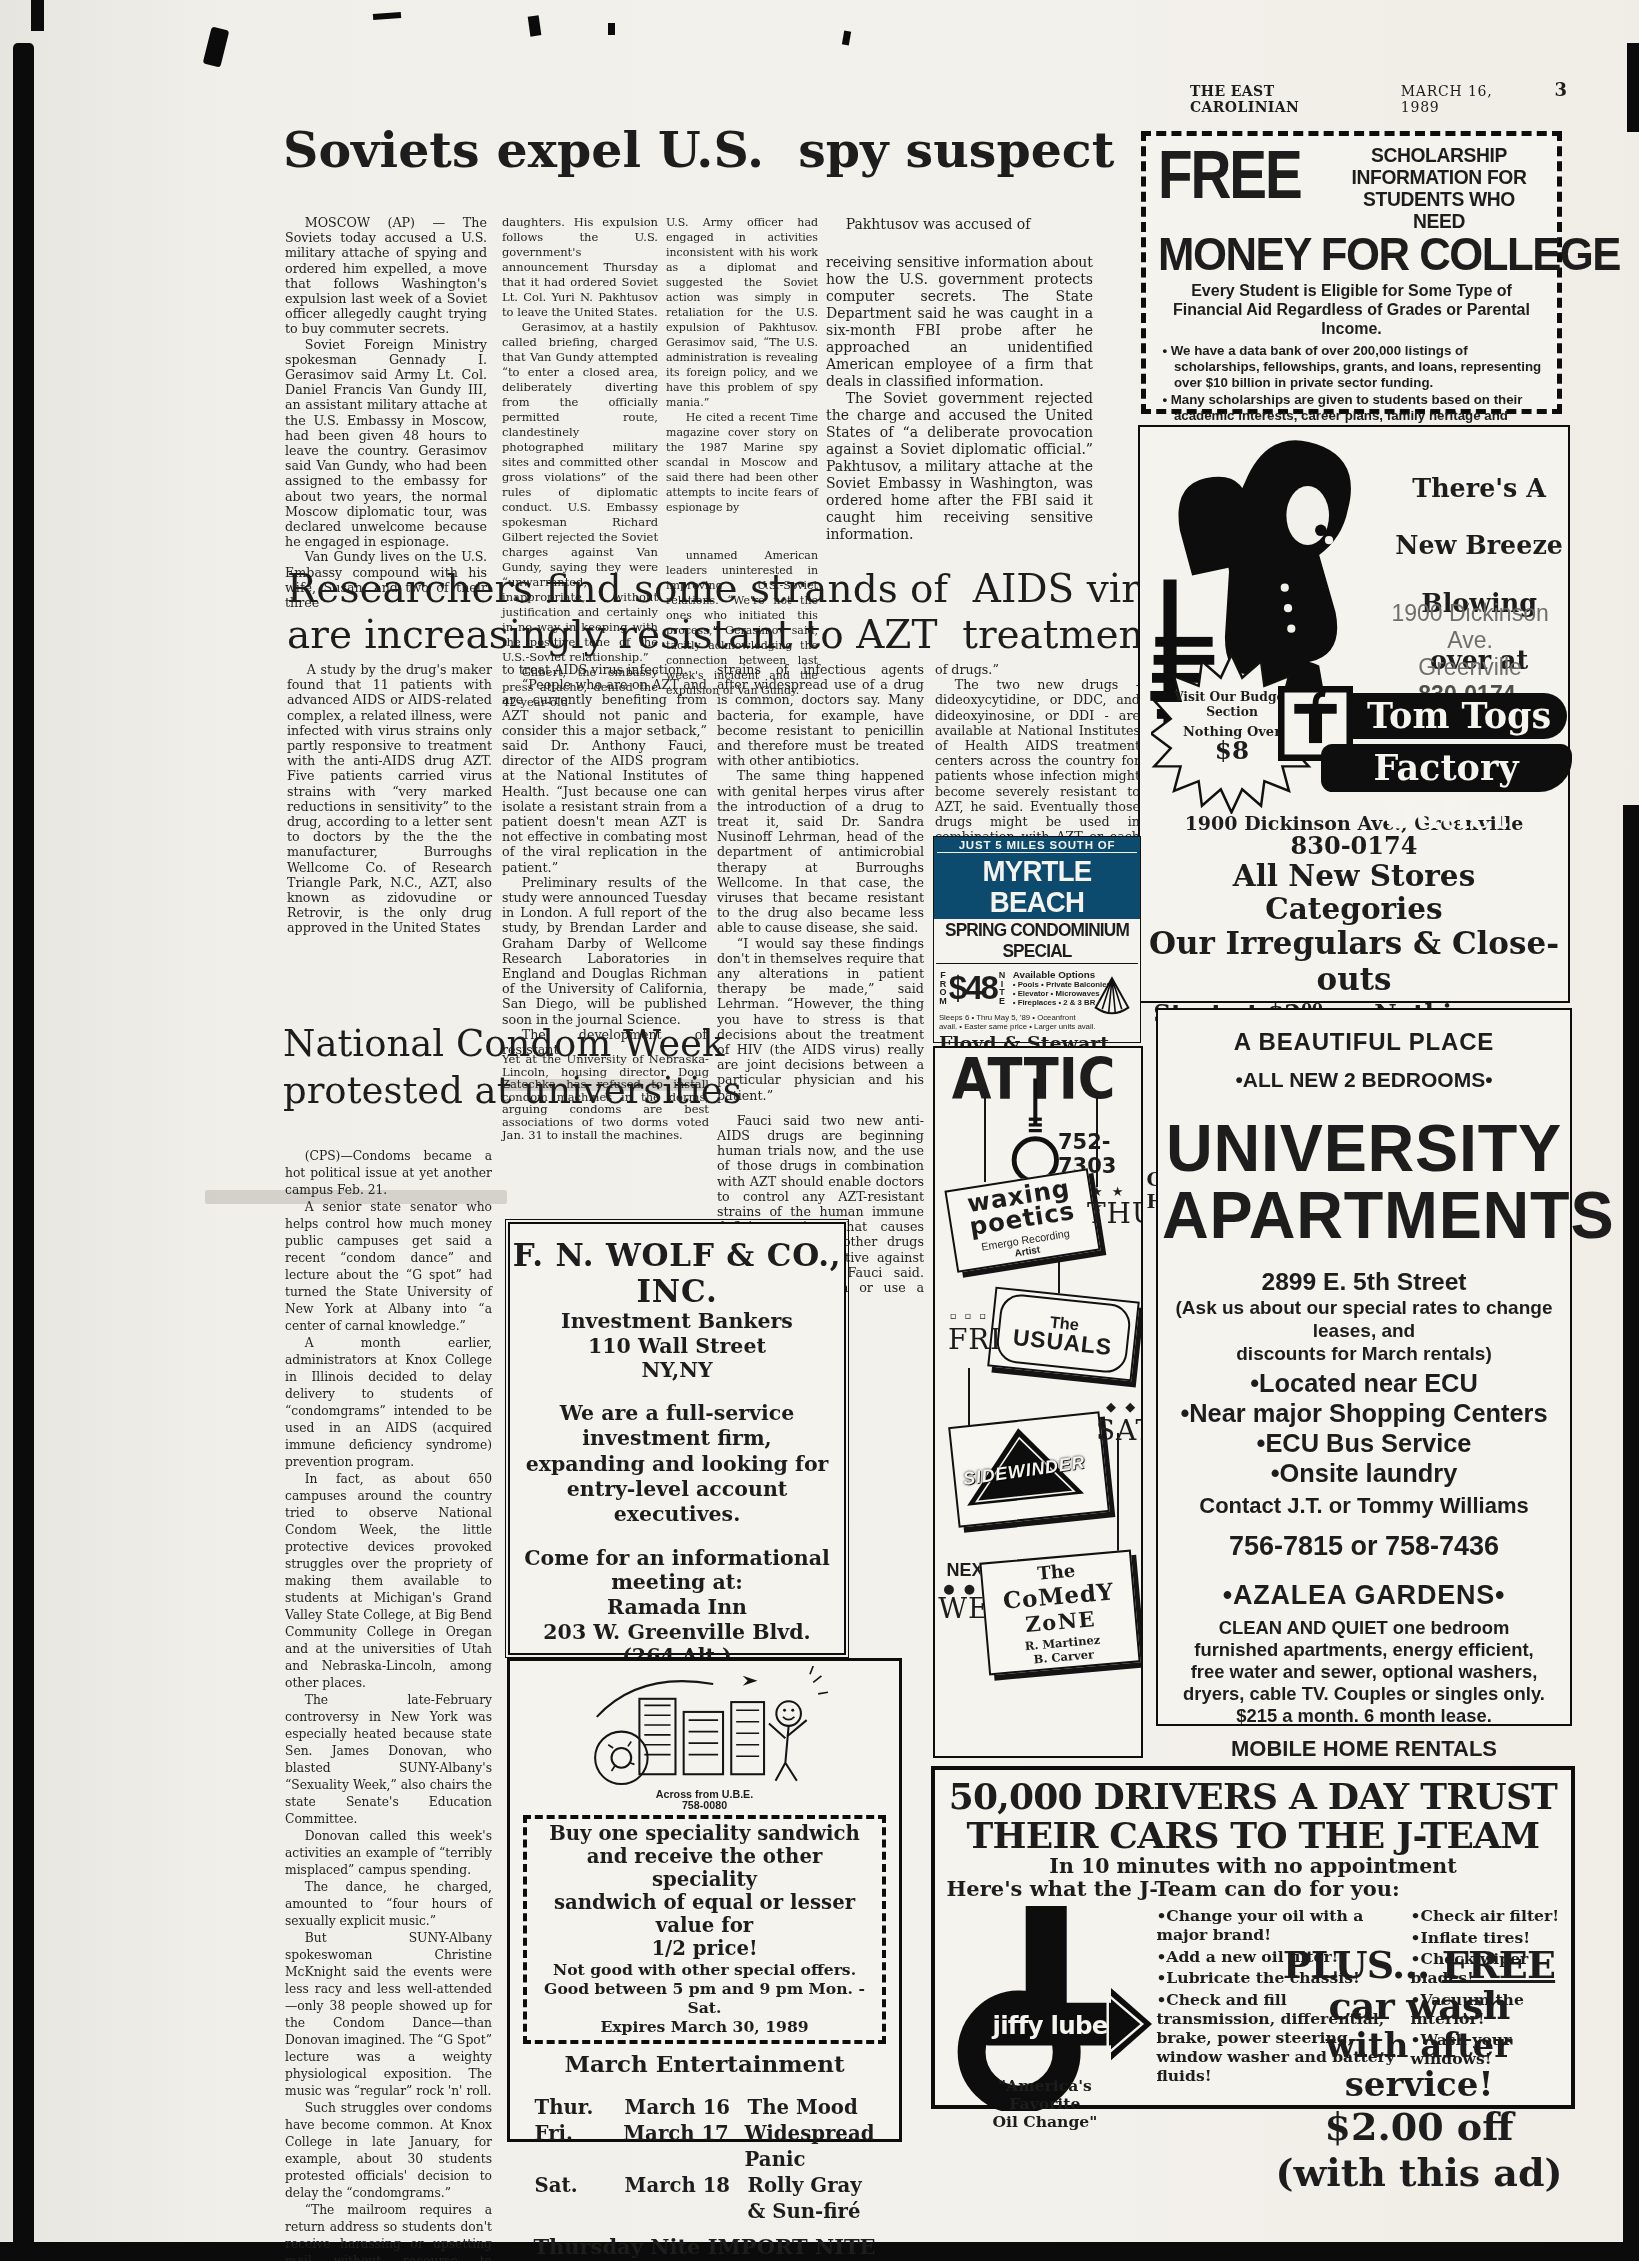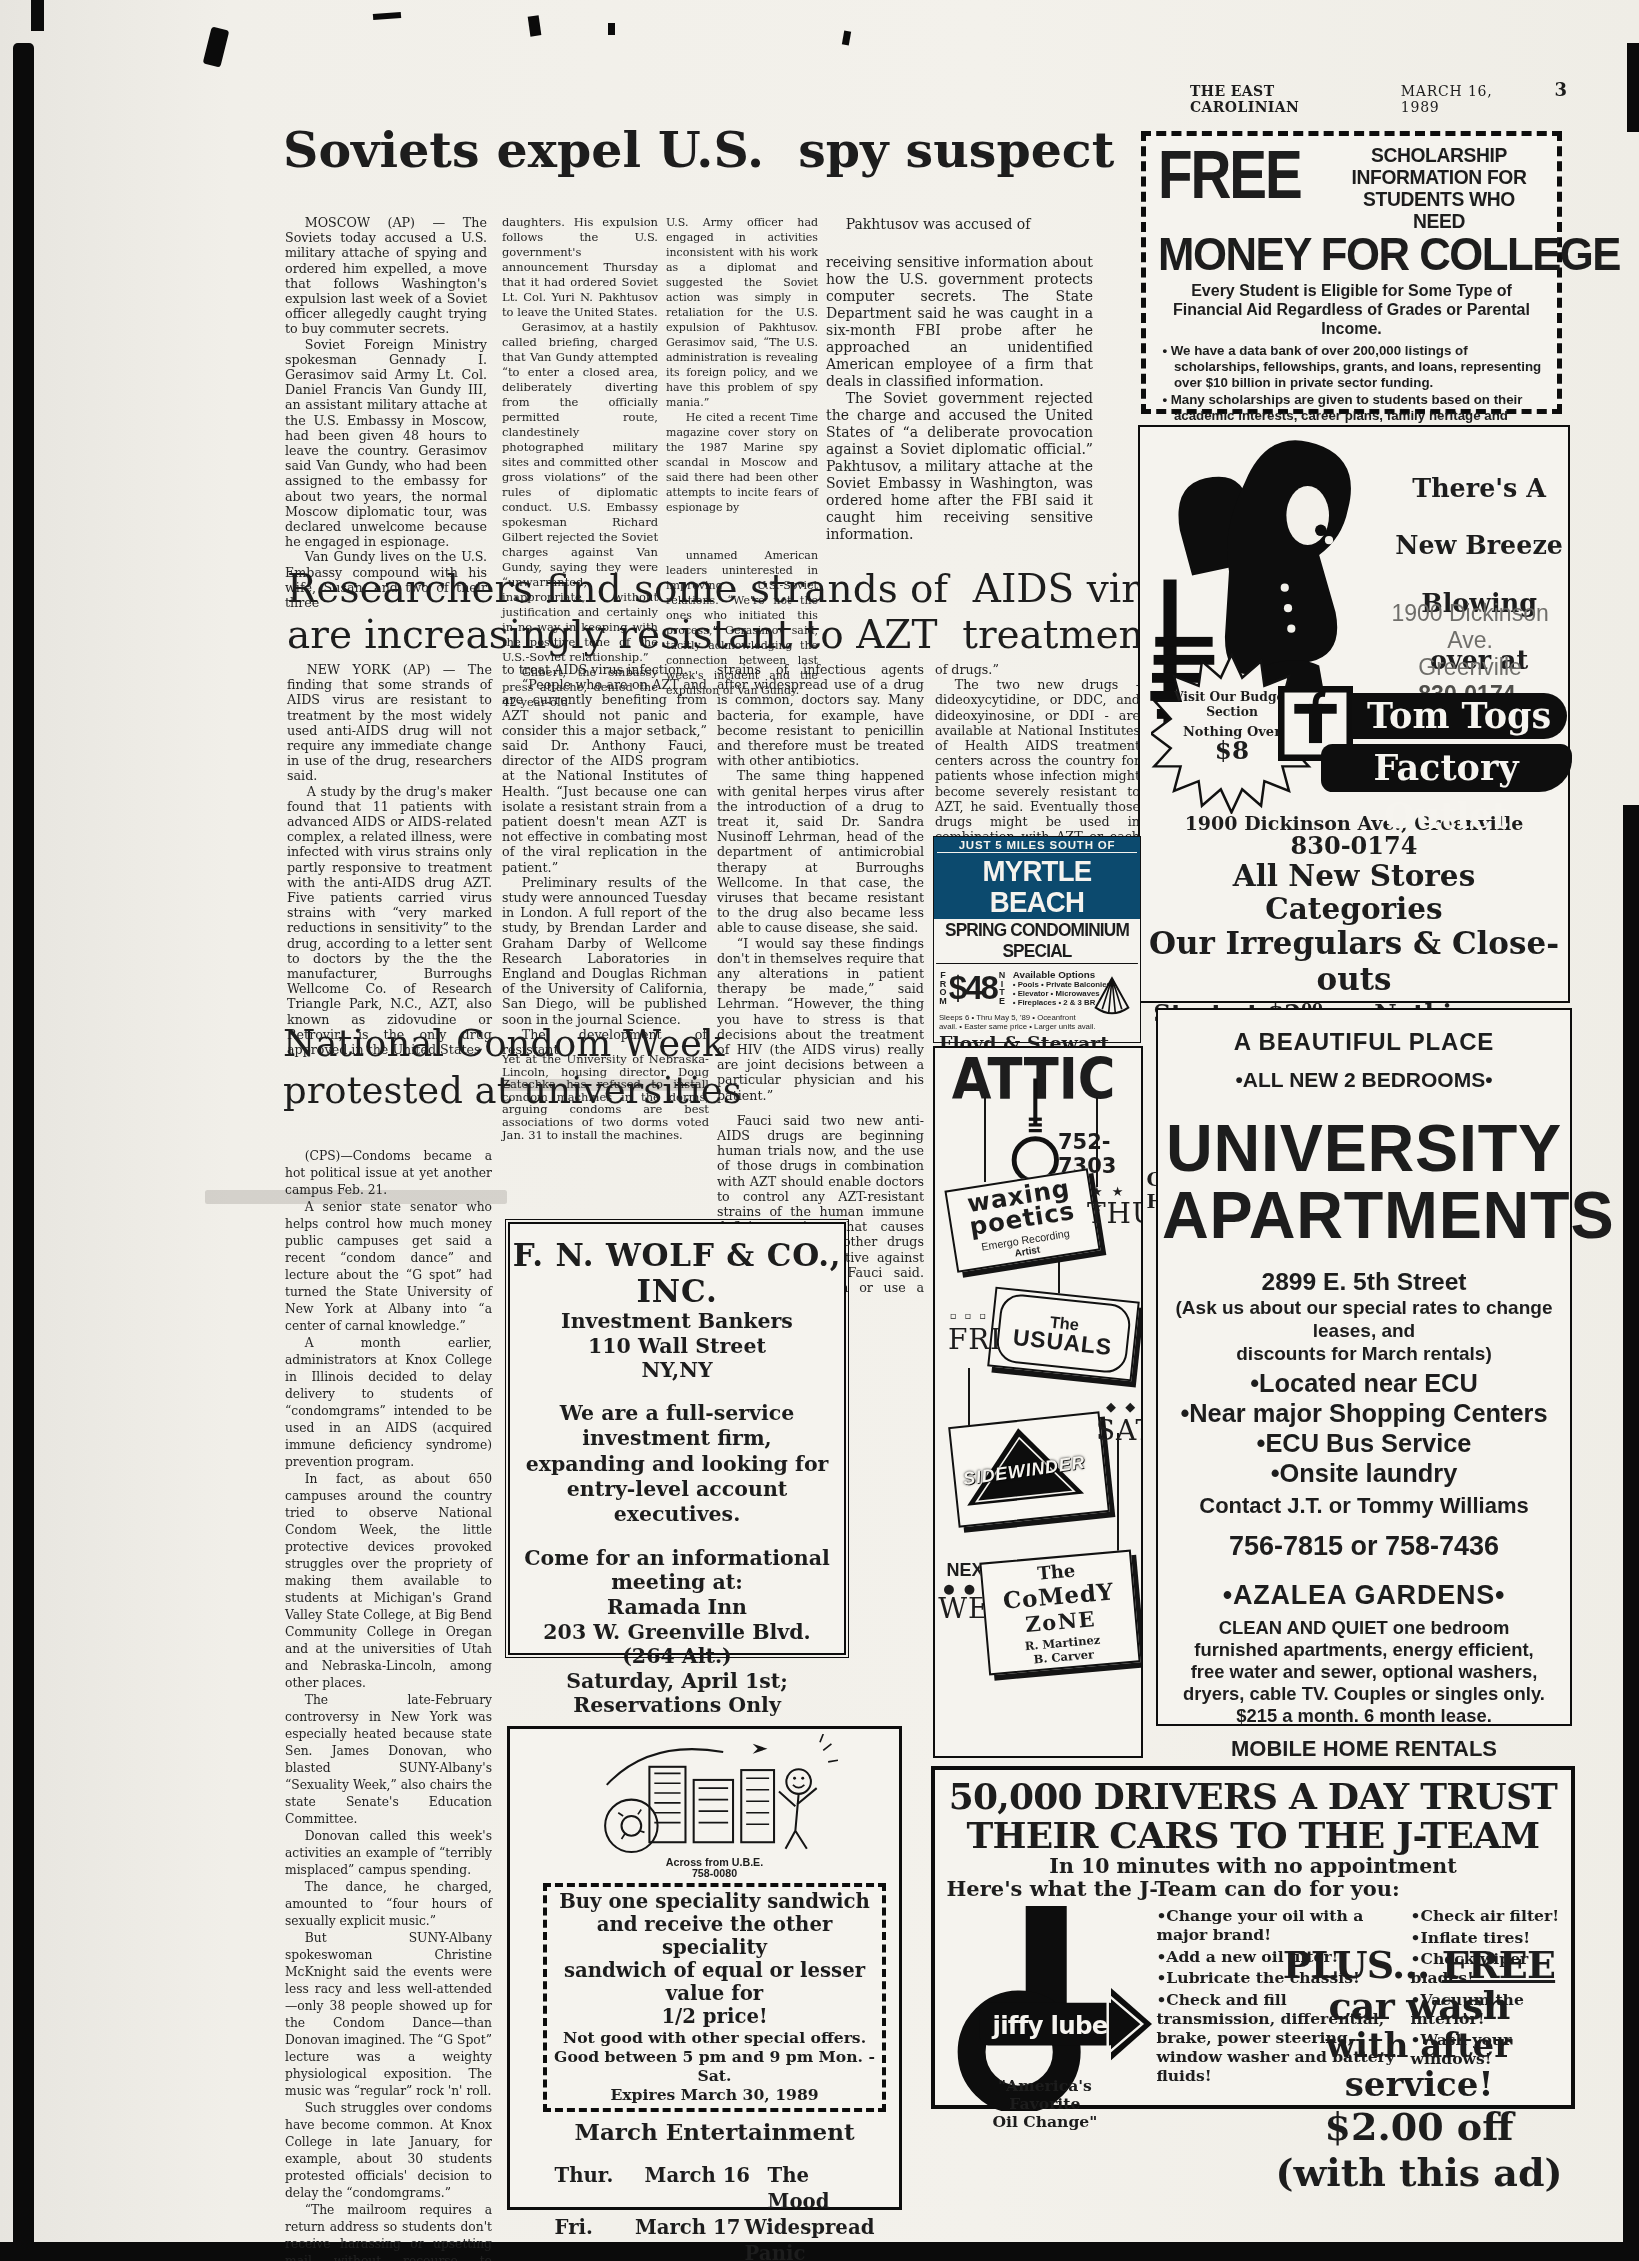--- a/index.html
+++ b/index.html
@@ -171,21 +171,21 @@
   #ad-univ .contact2{font-size:19px;font-weight:bold;margin-top:4.9px;}
   #ad-univ .bigphone{font-size:39px;font-weight:bold;margin-top:8.2px;}
   
   #ad-wolf{left:508px;top:1222px;width:338px;height:433px;border:2.5px double #0d0d0d;outline:1.6px solid #0d0d0d;outline-offset:2.5px;background:#f5f3ee;box-sizing:border-box;text-align:center;font-weight:bold;padding-top:13px;}
   #ad-wolf .name{font-size:31px;letter-spacing:0.8px;}
   #ad-wolf .l{font-size:20.5px;line-height:24.6px;}
   #ad-wolf .gap{height:18px;}
   #ad-wolf .p{font-size:20.5px;line-height:25.4px;}
   #ad-wolf .phone{font-size:33px;margin-top:1.6px;}
   
-  #ad-sand{left:507px;top:1726px;width:395px;height:484px;border:3.3px solid #0d0d0d;background:#f5f3ee;box-sizing:border-box;padding-left:20px;}
+  #ad-sand{left:507px;top:1658px;width:395px;height:484px;border:3.3px solid #0d0d0d;background:#f5f3ee;box-sizing:border-box;}
   #sand-cartoon{display:block;margin:4.9px auto 0;}
   #sand-across{text-align:center;font-weight:bold;font-size:10.7px;line-height:11.5px;font-family:"Liberation Sans",sans-serif;}
   #sand-coupon{border:4.9px dashed #0d0d0d;margin:3.3px 13px 0;padding:3.3px 4.9px;text-align:center;font-weight:bold;}
   #sand-coupon .c14{font-size:19.7px;line-height:23px;}
   #sand-coupon .c57{font-size:15.6px;line-height:19px;}
   #sand-ent{text-align:center;font-weight:bold;font-size:23px;margin-top:6.6px;}
   #sand-rows{margin:18px 24.6px 0;font-weight:bold;font-size:19.7px;line-height:26px;}
   #sand-rows .r{display:flex;}
   #sand-rows .d{width:90px;} #sand-rows .dt{width:123px;} #sand-rows .b{flex:1;}
   #sand-import{text-align:center;font-weight:bold;font-size:21px;margin-top:8.2px;}
@@ -254,21 +254,20 @@
     </div>
   <div class="abs col" id="spy-c4">
       <p>Pakhtusov was accused of</p>
       <p>receiving sensitive information about how the U.S. government protects computer secrets. The State Department said he was caught in a six-month FBI probe after he approached an unidentified American employee of a firm that deals in classified information.</p>
       <p>The Soviet government rejected the charge and accused the United States of “a deliberate provocation against a Soviet diplomatic official.” Pakhtusov, a military attache at the Soviet Embassy in Washington, was ordered home after the FBI said it caught him receiving sensitive information.</p>
     </div>
 
   <div class="abs subhead" id="aids-h1">Researchers find some strands of  AIDS virus</div>
   <div class="abs subhead" id="aids-h2">are increasingly resistant to AZT  treatment</div>
   <div class="abs col body15" id="aids-c1">
-      <p>NEW YORK (AP) — The finding that some strands of AIDS virus are resistant to treatment by the most widely used anti-AIDS drug will not require any immediate change in use of the drug, researchers said.</p>
       <p>A study by the drug's maker found that 11 patients with advanced AIDS or AIDS-related complex, a related illness, were infected with virus strains only partly responsive to treatment with the anti-AIDS drug AZT. Five patients carried virus strains with “very marked reductions in sensitivity” to the drug, according to a letter sent to doctors by the the the manufacturer, Burroughs Wellcome Co. of Research Triangle Park, N.C., AZT, also known as zidovudine or Retrovir, is the only drug approved in the United States</p>
     </div>
   <div class="abs col body15 cont" id="aids-c2">
       <p>to treat AIDS virus infection.</p>
       <p>“People who are on AZT and are currently benefiting from AZT should not panic and consider this a major setback,” said Dr. Anthony Fauci, director of the AIDS program at the National Institutes of Health. “Just because one can isolate a resistant strain from a patient doesn't mean AZT is not effective in combating most of the viral replication in the patient.”</p>
       <p>Preliminary results of the study were announced Tuesday in London. A full report of the study, by Brendan Larder and Graham Darby of Wellcome Research Laboratories in England and Douglas Richman of the University of California, San Diego, will be published soon in the journal Science.</p>
       <p>The development of resistant</p>
     </div>
   <div class="abs col body15 cont" id="aids-c3">
       <p>strains of infectious agents after widespread use of a drug is common, doctors say. Many bacteria, for example, have become resistant to penicillin and therefore must be treated with other antibiotics.</p>

